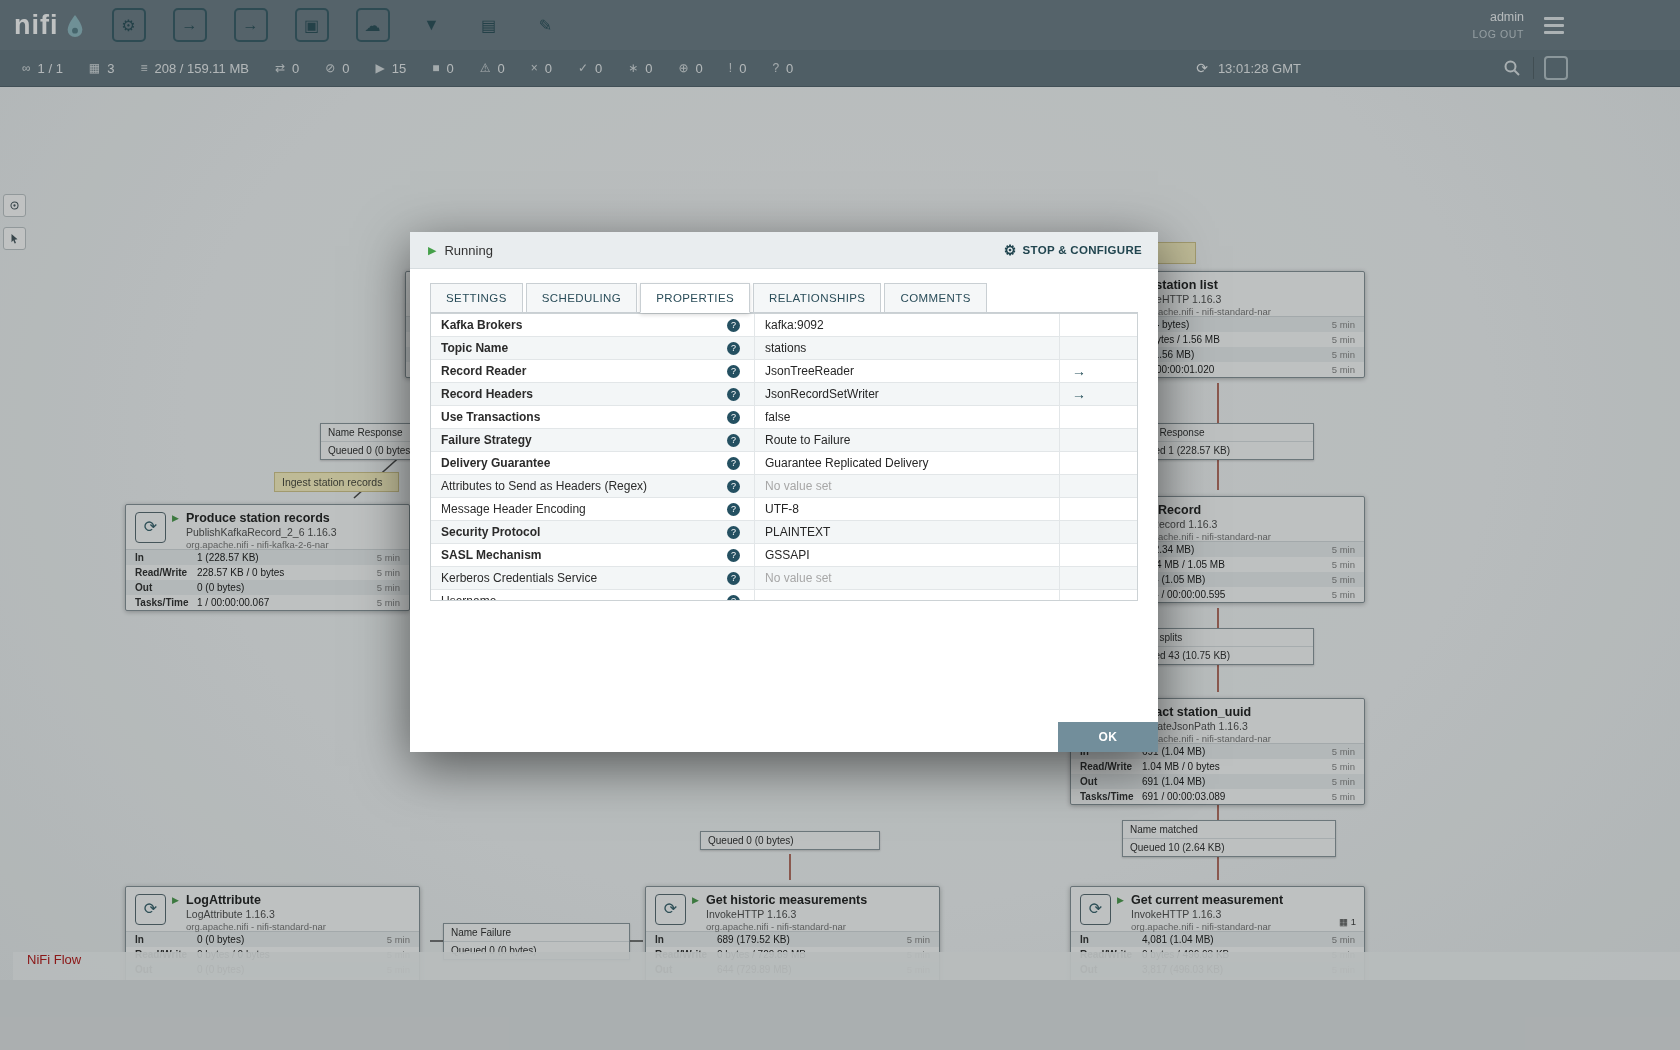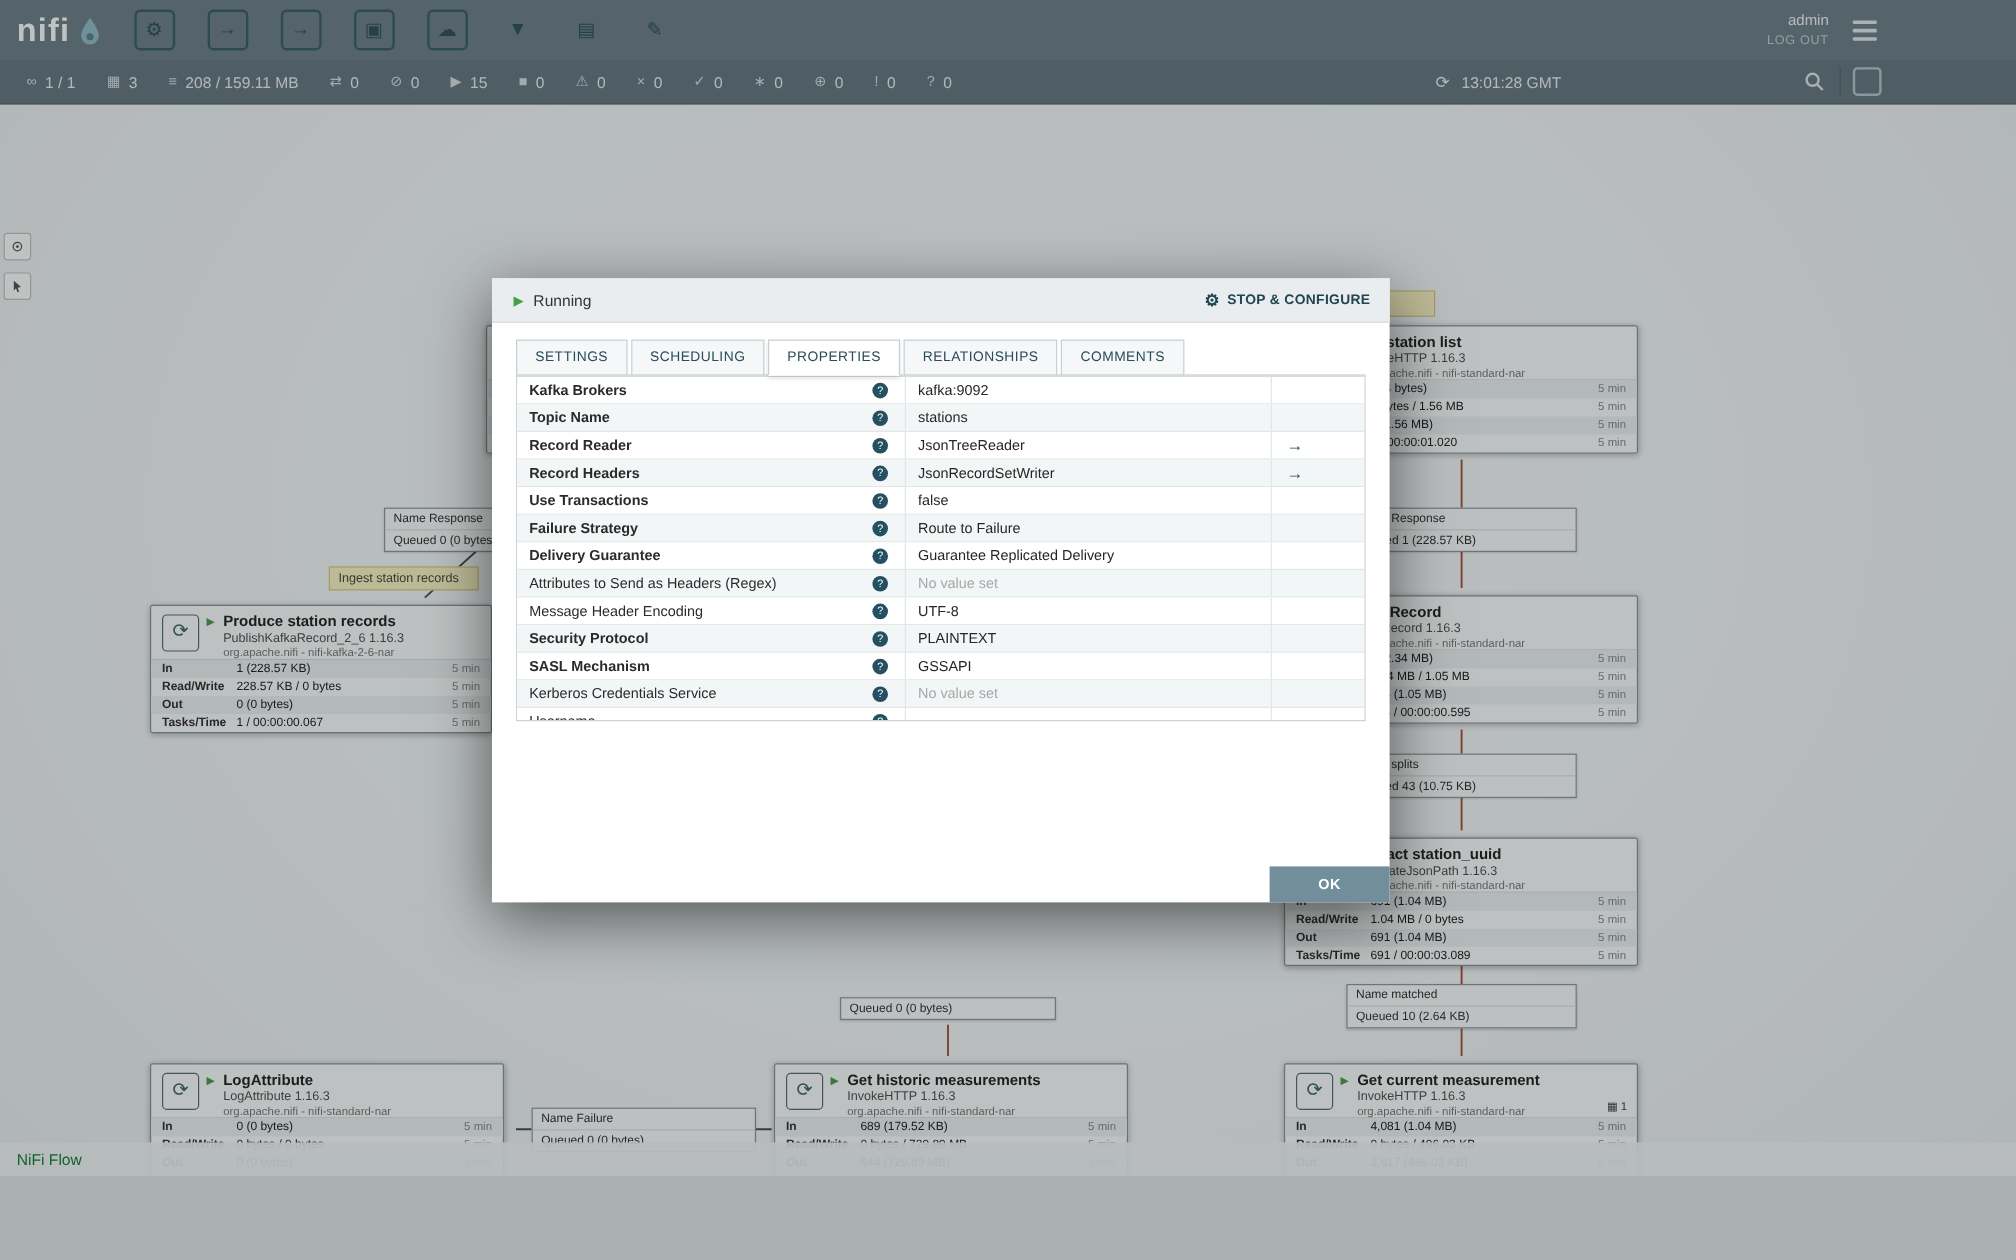--- a/index.html
+++ b/index.html
@@ -64,22 +64,22 @@
   .proc-stats{border-top:1px solid #d9dee0}
   .stat-row{display:flex;height:15px;align-items:center;font-size:10px;padding:0 9px}
   .stat-row:nth-child(odd){background:#eef2f3}
   .stat-label{font-weight:bold;color:#333;width:62px;flex:0 0 auto}
   .stat-value{color:#222;flex:1;white-space:nowrap;overflow:hidden}
   .stat-period{color:#8a8a8a;font-size:9.5px;flex:0 0 auto}
 
   .side-btn{position:absolute;z-index:4;left:3px;width:23px;height:23px;background:#fff;
         border:1px solid #c0c7ca;border-radius:3px;display:flex;align-items:center;justify-content:center;cursor:pointer}
 
-  .breadcrumb-bar{position:absolute;left:0;right:0;top:952px;height:28px;background:rgba(243,246,247,.94);
-        z-index:5;display:flex;align-items:center;padding-left:14px;font-size:13px;color:#15803d;box-sizing:border-box}
+  .breadcrumb-bar{position:absolute;left:13px;right:0;top:952px;height:28px;background:rgba(243,246,247,.94);
+        z-index:5;display:flex;align-items:flex-start;padding-left:14px;font-size:13px;color:#b91c1c;box-sizing:border-box}
   .breadcrumb-bar span{cursor:pointer}
   .footer-band{position:absolute;left:0;right:0;top:980px;bottom:0;background:#e2e6e7;z-index:4}
 
   
   .overlay{position:absolute;inset:0;background:rgba(5,10,12,.25);z-index:50}
   .dialog{position:absolute;left:410px;top:232px;width:748px;height:520px;background:#fff;z-index:100;
         box-shadow:0 14px 50px rgba(0,0,0,.55);font-size:12px}
   .dlg-header{height:46px;background:#788e99;color:#fff;font-size:17px;font-weight:bold;display:flex;
         align-items:center;padding-left:19px;letter-spacing:.2px;font-family:"DejaVu Serif","Liberation Serif",serif}
   .dlg-status{height:36px;background:#e9edef;border-bottom:1px solid #d7dde0;display:flex;align-items:center;
@@ -254,21 +254,21 @@
           <div class="conn-line">Queued 0 (0 bytes)</div>
         </div>
         <div class="conn-label" style="left: 1122px; top: 337px; width: 192px;">
           <div class="conn-line">Name Response</div>
           <div class="conn-line">Queued 1 (228.57 KB)</div>
         </div>
         <div class="conn-label" style="left: 1122px; top: 542px; width: 192px;">
           <div class="conn-line">Name splits</div>
           <div class="conn-line">Queued 43 (10.75 KB)</div>
         </div>
-        <div class="conn-label" style="left: 1122px; top: 734px; width: 192px;">
+        <div class="conn-label" style="left: 1122px; top: 734px; width: 214px;">
           <div class="conn-line">Name matched</div>
           <div class="conn-line">Queued 10 (2.64 KB)</div>
         </div>
         <div class="conn-label" style="left: 700px; top: 745px; width: 180px;">
           <div class="conn-line">Queued 0 (0 bytes)</div>
         </div>
         <div class="conn-label" style="left: 443px; top: 837px; width: 187px;">
           <div class="conn-line">Name Failure</div>
           <div class="conn-line">Queued 0 (0 bytes)</div>
         </div>

